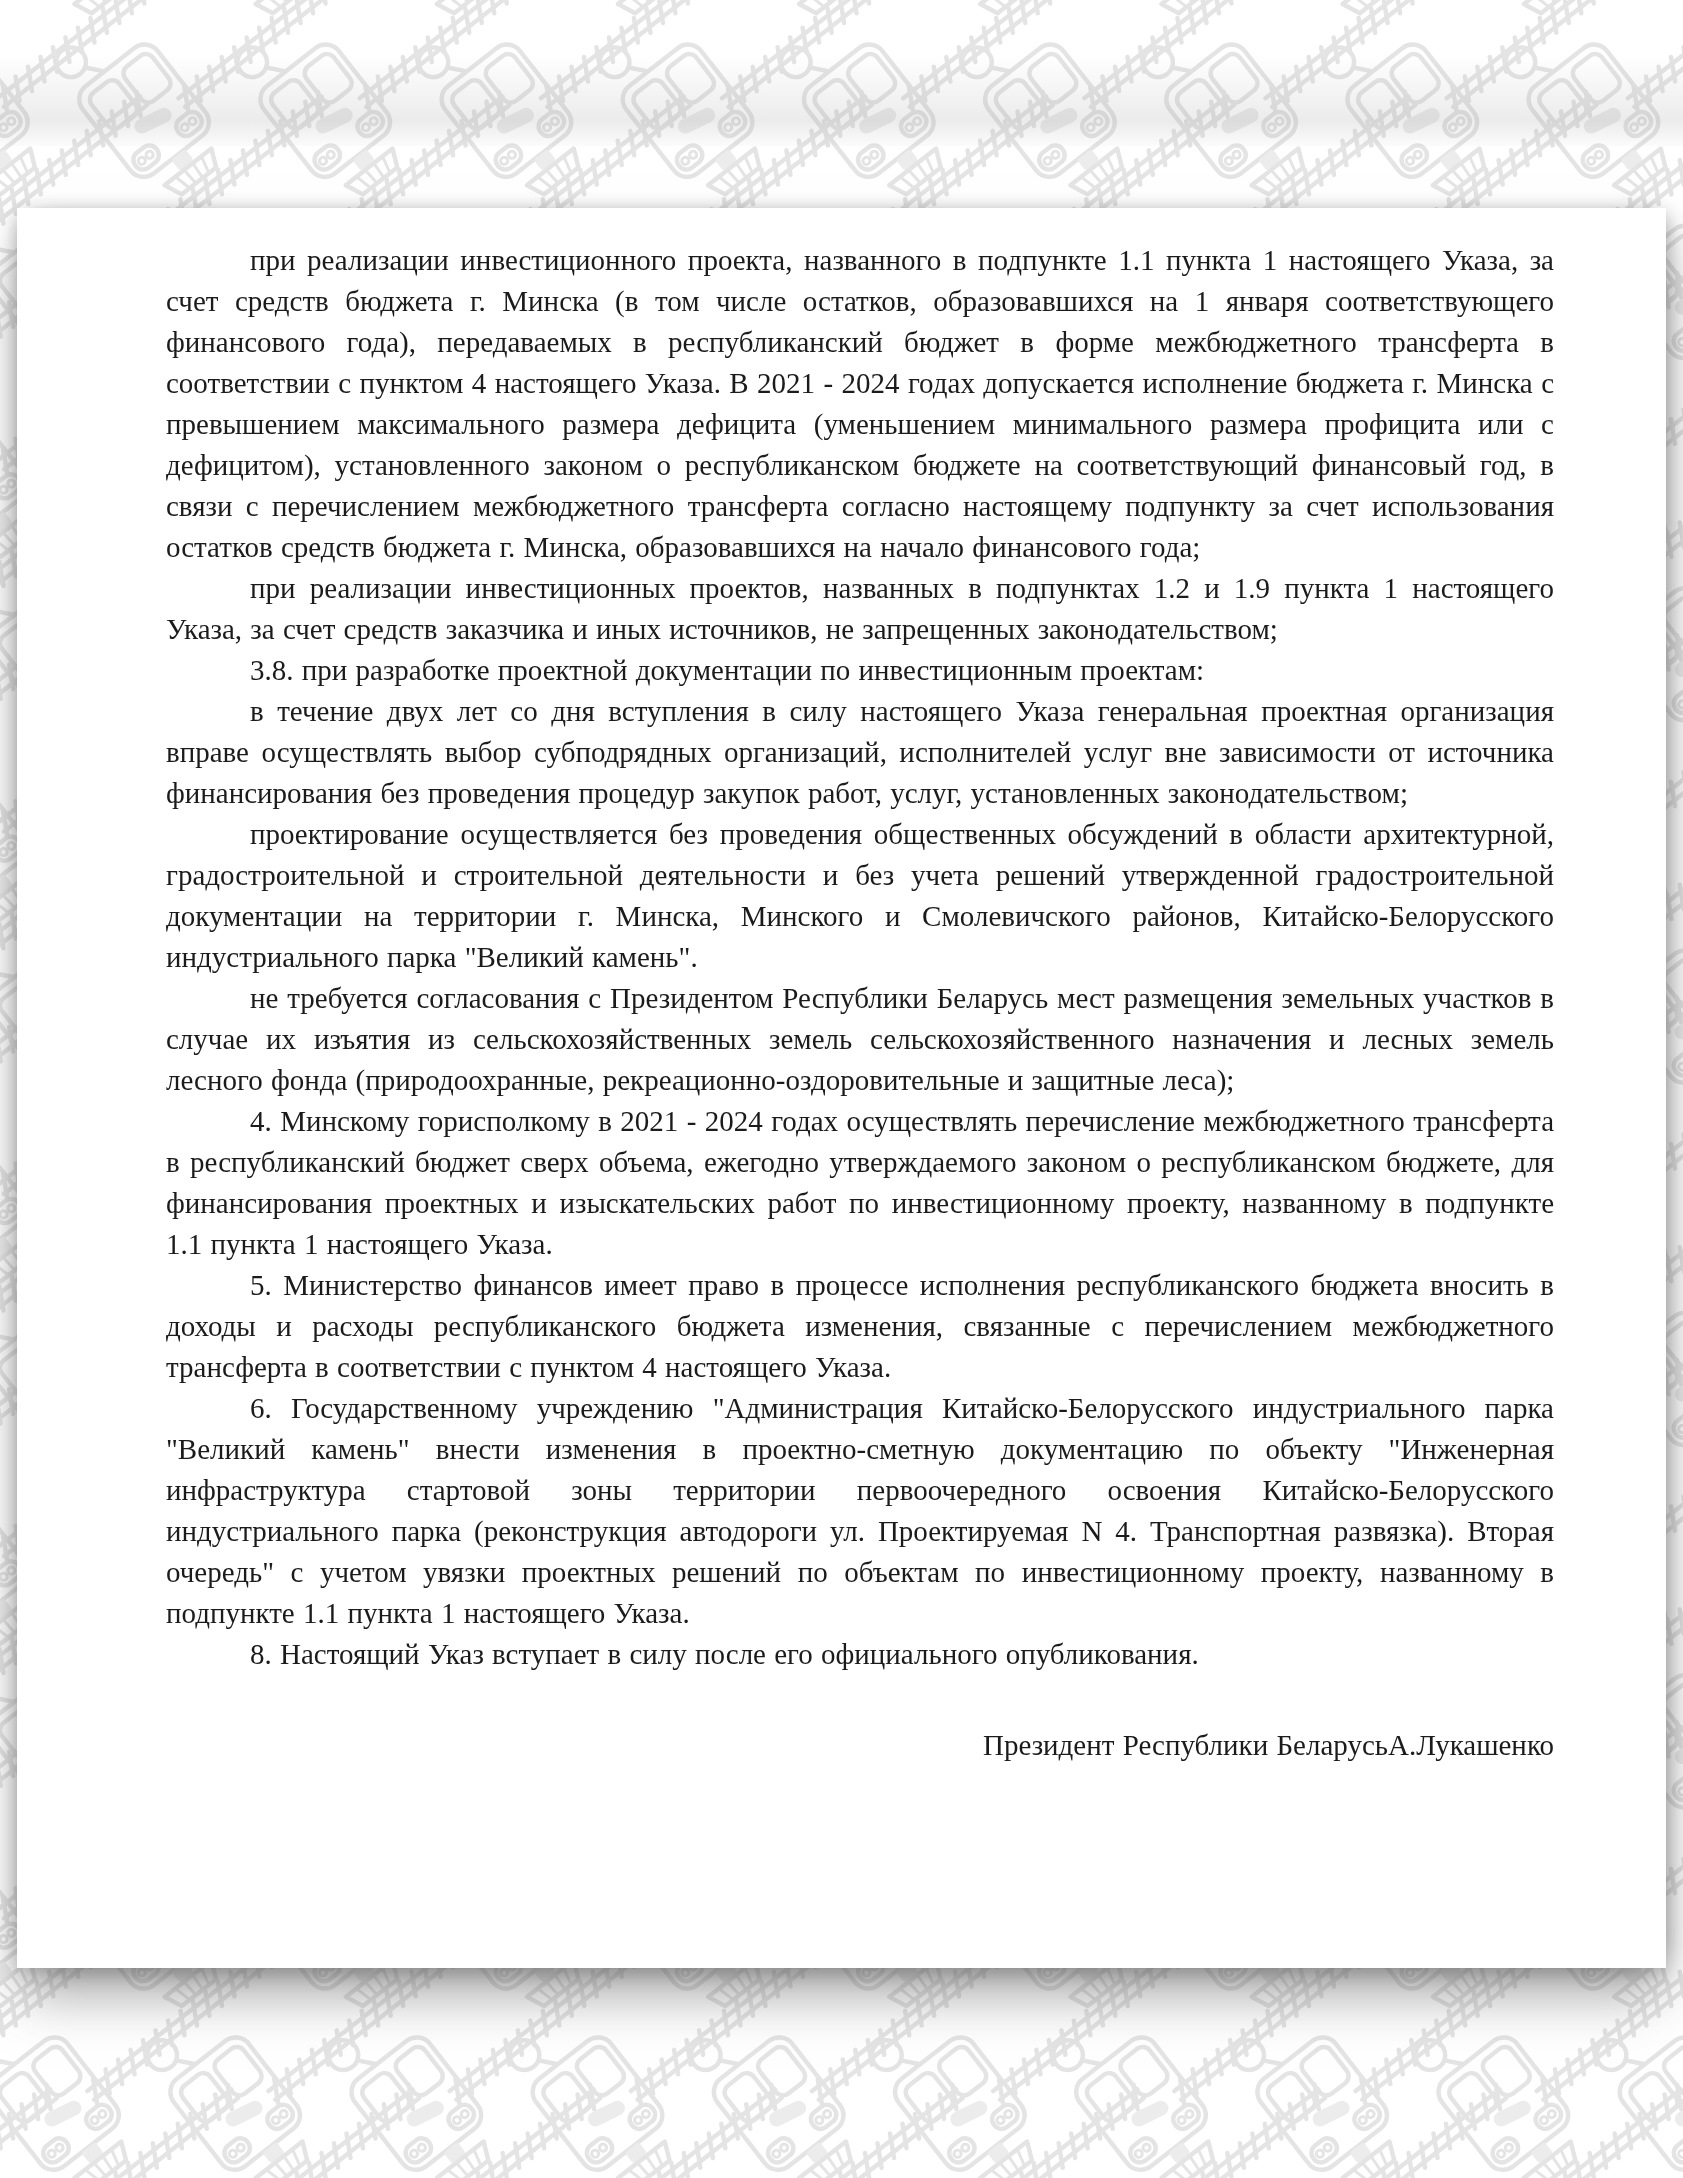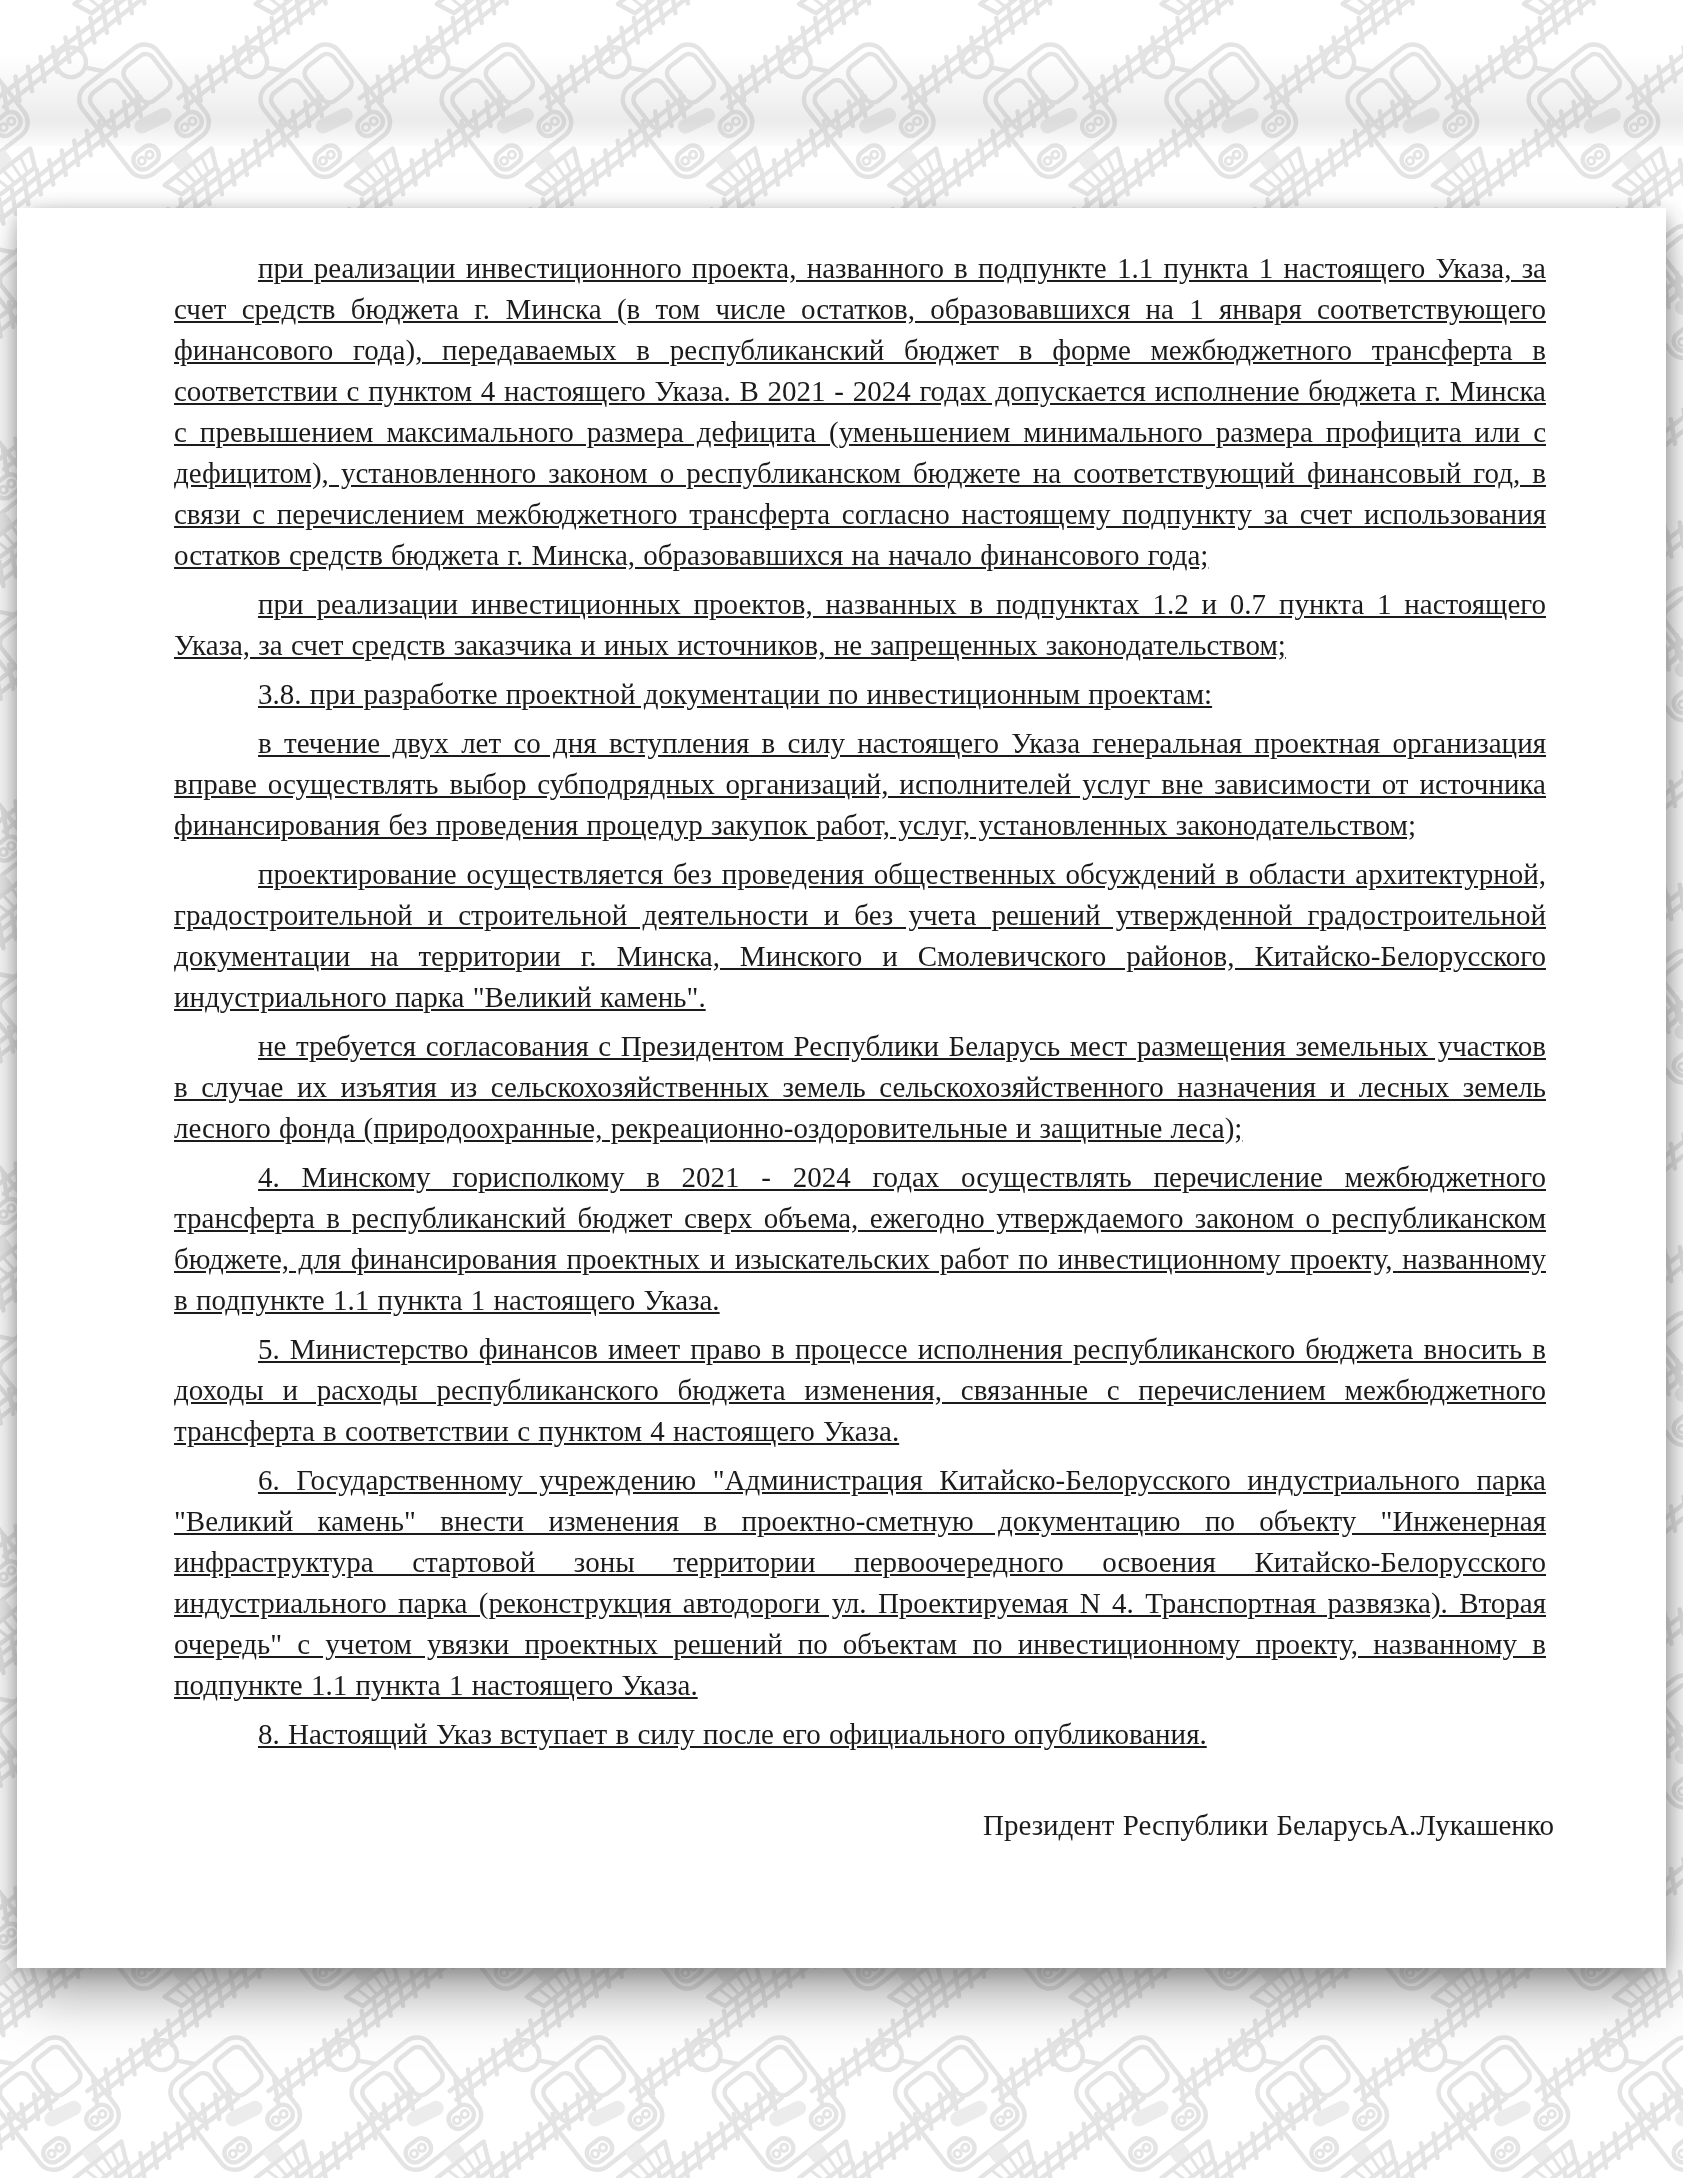--- a/index.html
+++ b/index.html
@@ -26,21 +26,21 @@
       -10px 0 22px -12px rgba(0,0,0,0.14),
       0 -8px 20px -8px rgba(0,0,0,0.08);
   }
   .doc{
     position:absolute;left:149px;right:112px;top:32px;
     font-size:29px;line-height:41px;
     color:#1b1b1b;
     text-align:justify;
     word-spacing:1px;
   }
-  .doc p{margin:8px;text-indent:84px;text-decoration:underline;}
+  .doc p{margin:0;text-indent:84px;}
   .signature{
     display:flex;justify-content:flex-end;
     margin-top:50px;text-indent:0;
   }
 </style>
 </head>
 <body>
 
 <div class="scene">
 
@@ -271,21 +271,21 @@
         <use href="#train-icon" xlink:href="#train-icon" transform="translate(1887,2494) rotate(-38)"></use>
       </g>
   </svg>
 
   <div class="top-band"></div>
 
   <div class="page">
     <div class="doc">
       <div id="doc-paragraphs">
           <p>при реализации инвестиционного проекта, названного в подпункте 1.1 пункта 1 настоящего Указа, за счет средств бюджета г. Минска (в том числе остатков, образовавшихся на 1 января соответствующего финансового года), передаваемых в республиканский бюджет в форме межбюджетного трансферта в соответствии с пунктом 4 настоящего Указа. В 2021 - 2024 годах допускается исполнение бюджета г. Минска с превышением максимального размера дефицита (уменьшением минимального размера профицита или с дефицитом), установленного законом о республиканском бюджете на соответствующий финансовый год, в связи с перечислением межбюджетного трансферта согласно настоящему подпункту за счет использования остатков средств бюджета г. Минска, образовавшихся на начало финансового года;</p>
-          <p>при реализации инвестиционных проектов, названных в подпунктах 1.2 и 0.7 пункта 1 настоящего Указа, за счет средств заказчика и иных источников, не запрещенных законодательством;</p>
+          <p>при реализации инвестиционных проектов, названных в подпунктах 1.2 и 1.9 пункта 1 настоящего Указа, за счет средств заказчика и иных источников, не запрещенных законодательством;</p>
           <p>3.8. при разработке проектной документации по инвестиционным проектам:</p>
           <p>в течение двух лет со дня вступления в силу настоящего Указа генеральная проектная организация вправе осуществлять выбор субподрядных организаций, исполнителей услуг вне зависимости от источника финансирования без проведения процедур закупок работ, услуг, установленных законодательством;</p>
           <p>проектирование осуществляется без проведения общественных обсуждений в области архитектурной, градостроительной и строительной деятельности и без учета решений утвержденной градостроительной документации на территории г. Минска, Минского и Смолевичского районов, Китайско-Белорусского индустриального парка "Великий камень".</p>
           <p>не требуется согласования с Президентом Республики Беларусь мест размещения земельных участков в случае их изъятия из сельскохозяйственных земель сельскохозяйственного назначения и лесных земель лесного фонда (природоохранные, рекреационно-оздоровительные и защитные леса);</p>
           <p>4. Минскому горисполкому в 2021 - 2024 годах осуществлять перечисление межбюджетного трансферта в республиканский бюджет сверх объема, ежегодно утверждаемого законом о республиканском бюджете, для финансирования проектных и изыскательских работ по инвестиционному проекту, названному в подпункте 1.1 пункта 1 настоящего Указа.</p>
           <p>5. Министерство финансов имеет право в процессе исполнения республиканского бюджета вносить в доходы и расходы республиканского бюджета изменения, связанные с перечислением межбюджетного трансферта в соответствии с пунктом 4 настоящего Указа.</p>
           <p>6. Государственному учреждению "Администрация Китайско-Белорусского индустриального парка "Великий камень" внести изменения в проектно-сметную документацию по объекту "Инженерная инфраструктура стартовой зоны территории первоочередного освоения Китайско-Белорусского индустриального парка (реконструкция автодороги ул. Проектируемая N 4. Транспортная развязка). Вторая очередь" с учетом увязки проектных решений по объектам по инвестиционному проекту, названному в подпункте 1.1 пункта 1 настоящего Указа.</p>
           <p>8. Настоящий Указ вступает в силу после его официального опубликования.</p>
         </div>
       <div class="signature">

